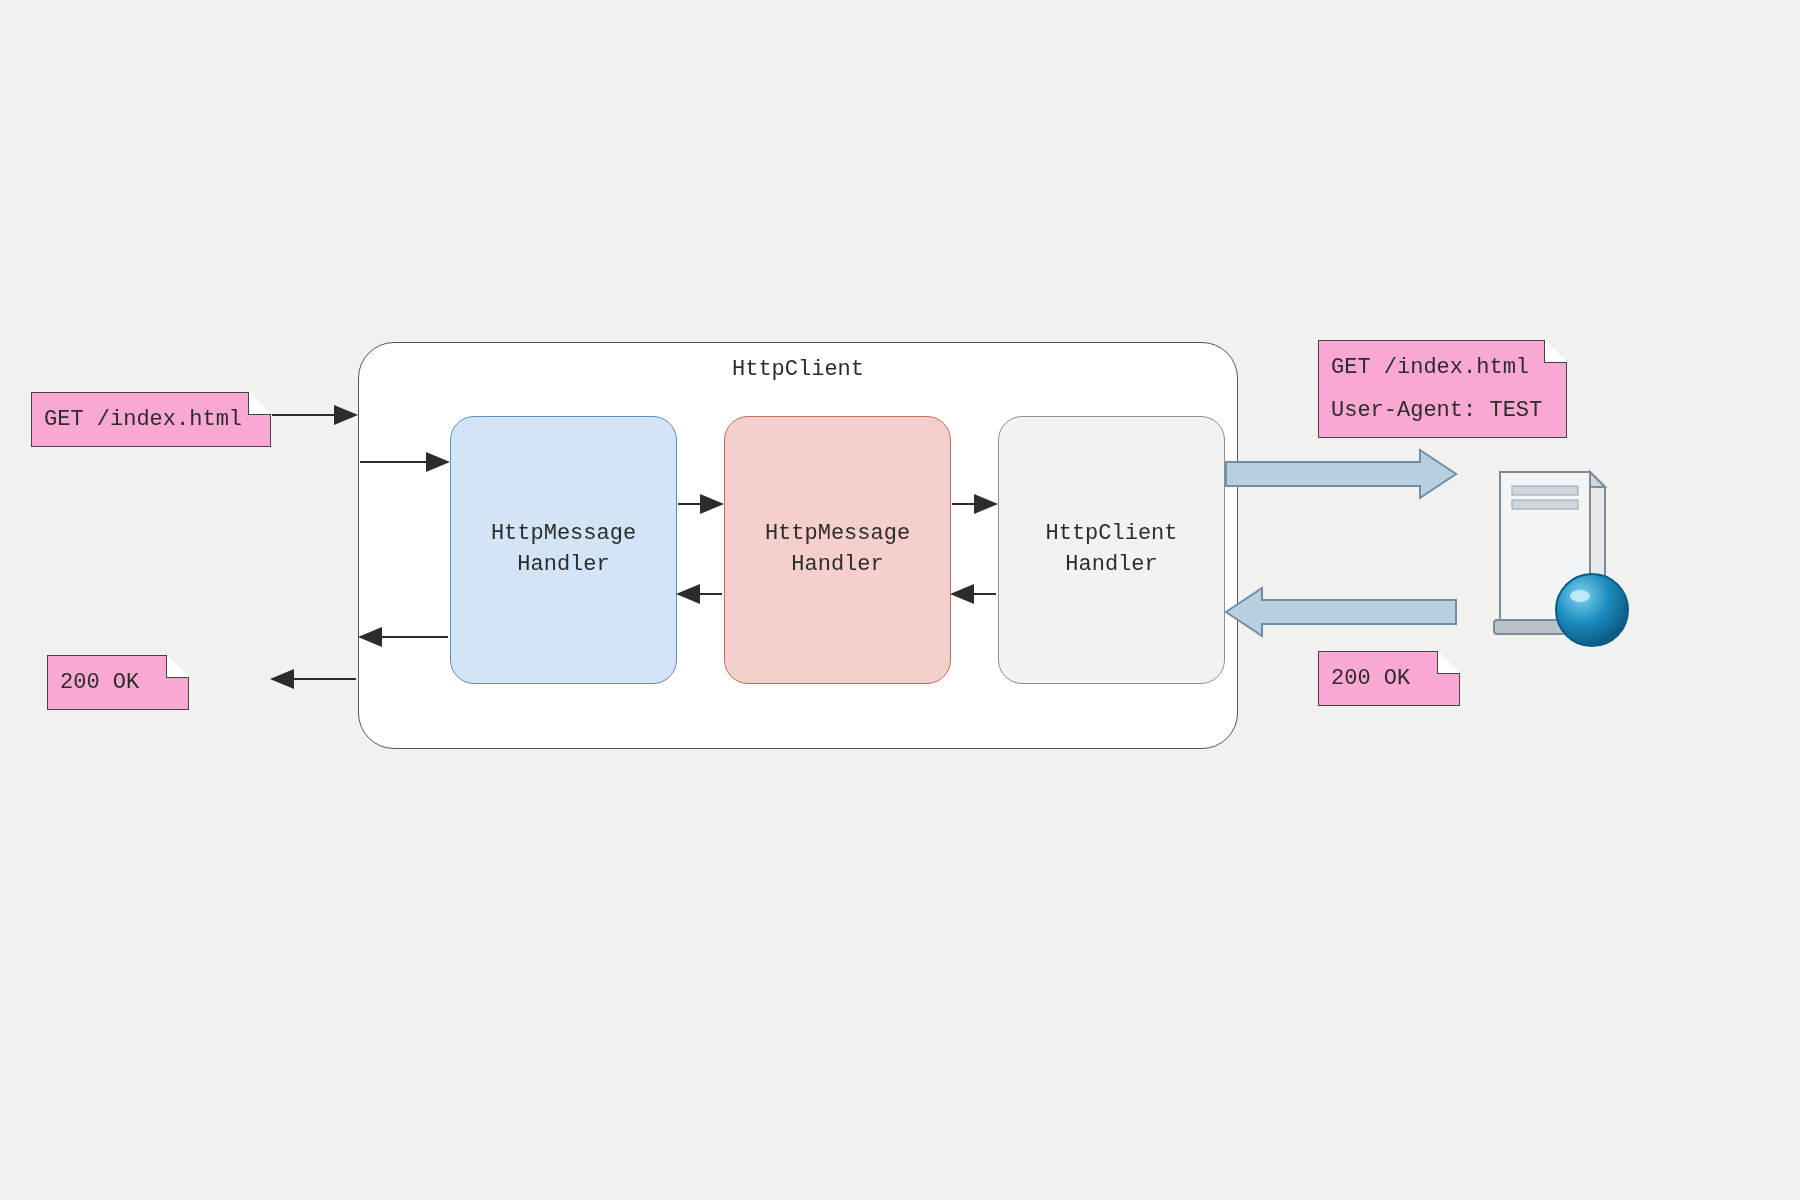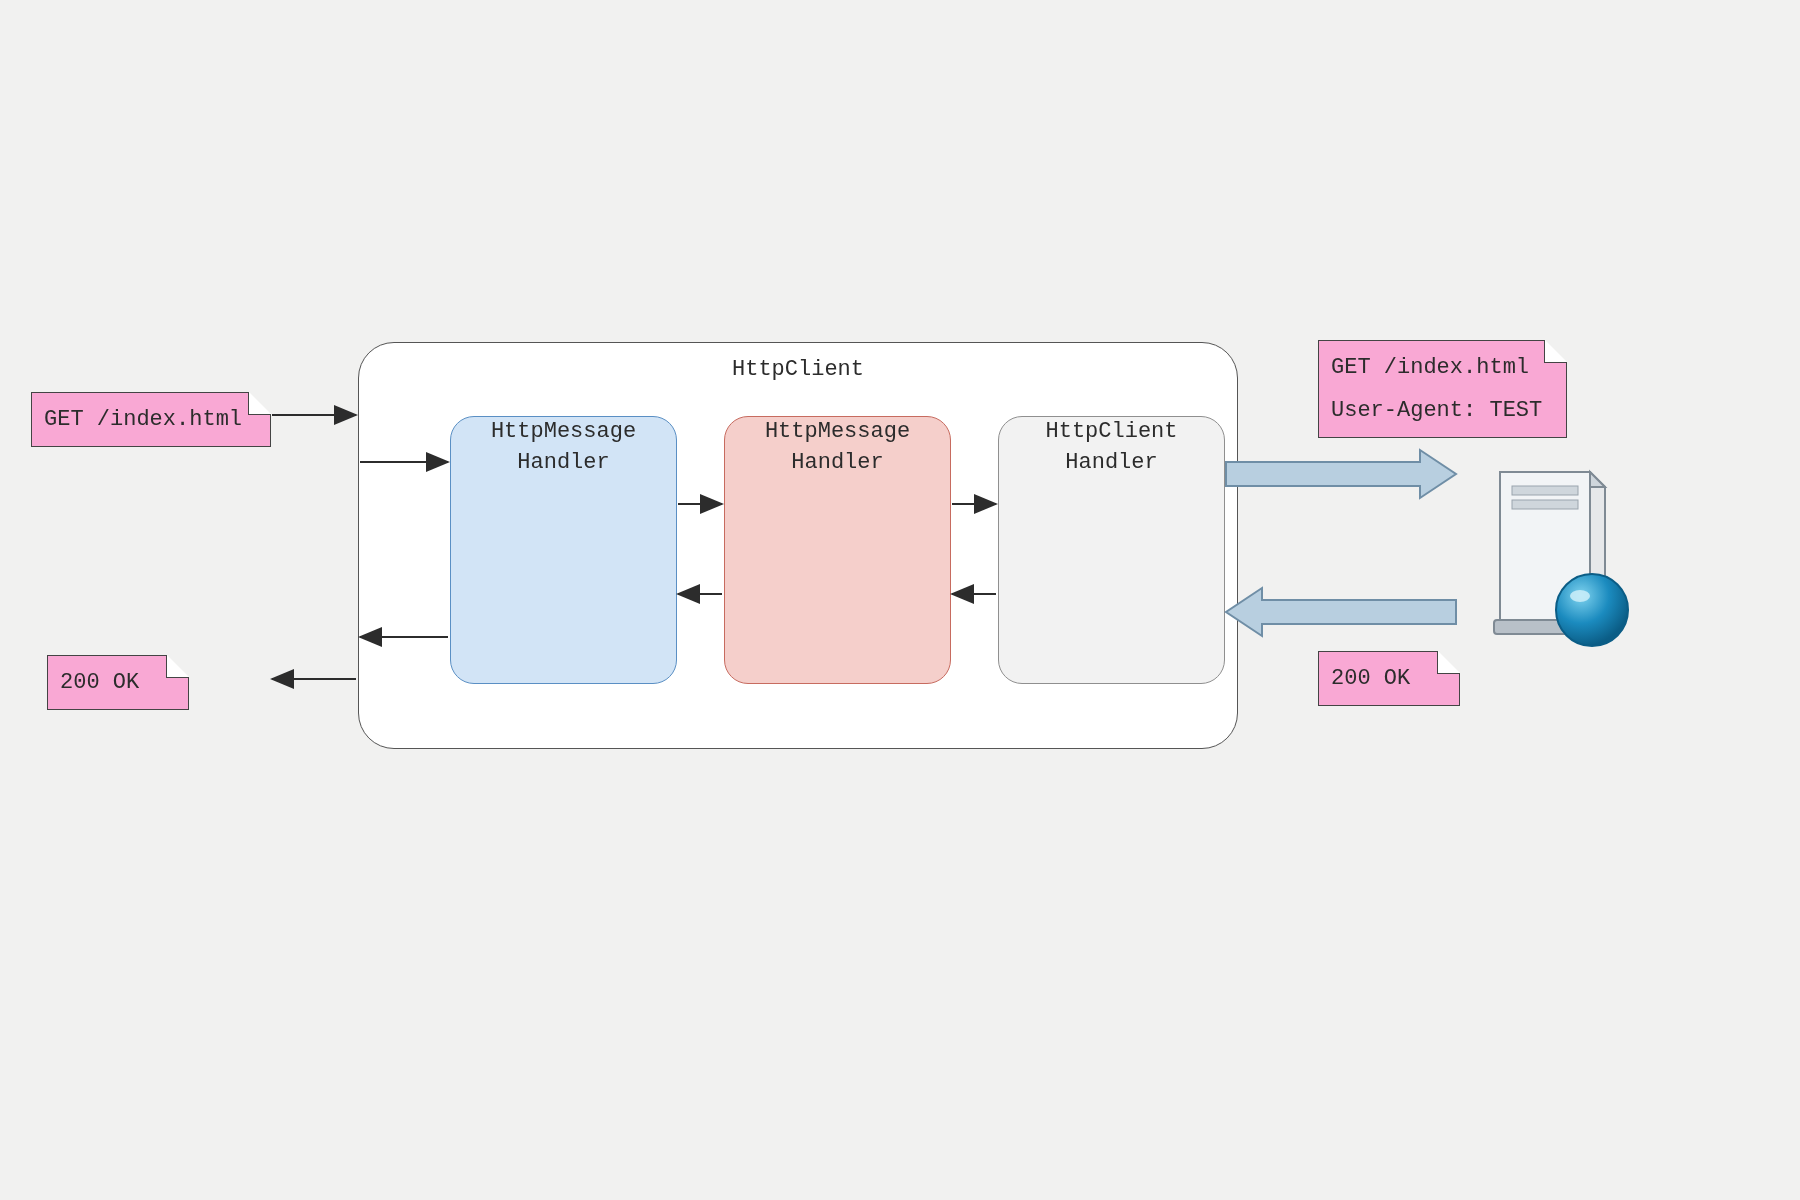--- a/index.html
+++ b/index.html
@@ -55,21 +55,21 @@
     top: 14px;
     left: 0; right: 0;
     text-align: center;
   }
   .handler-box {
     position: absolute;
     border: 1.5px solid;
     border-radius: 24px;
     box-sizing: border-box;
     display: flex;
-    align-items: flex-start;
+    align-items: center;
     justify-content: center;
     text-align: center;
     line-height: 1.4;
     padding: 0 10px;
   }
   .handler-blue {
     background: #d2e4f6;
     border-color: #5a8fc4;
   }
   .handler-red {

